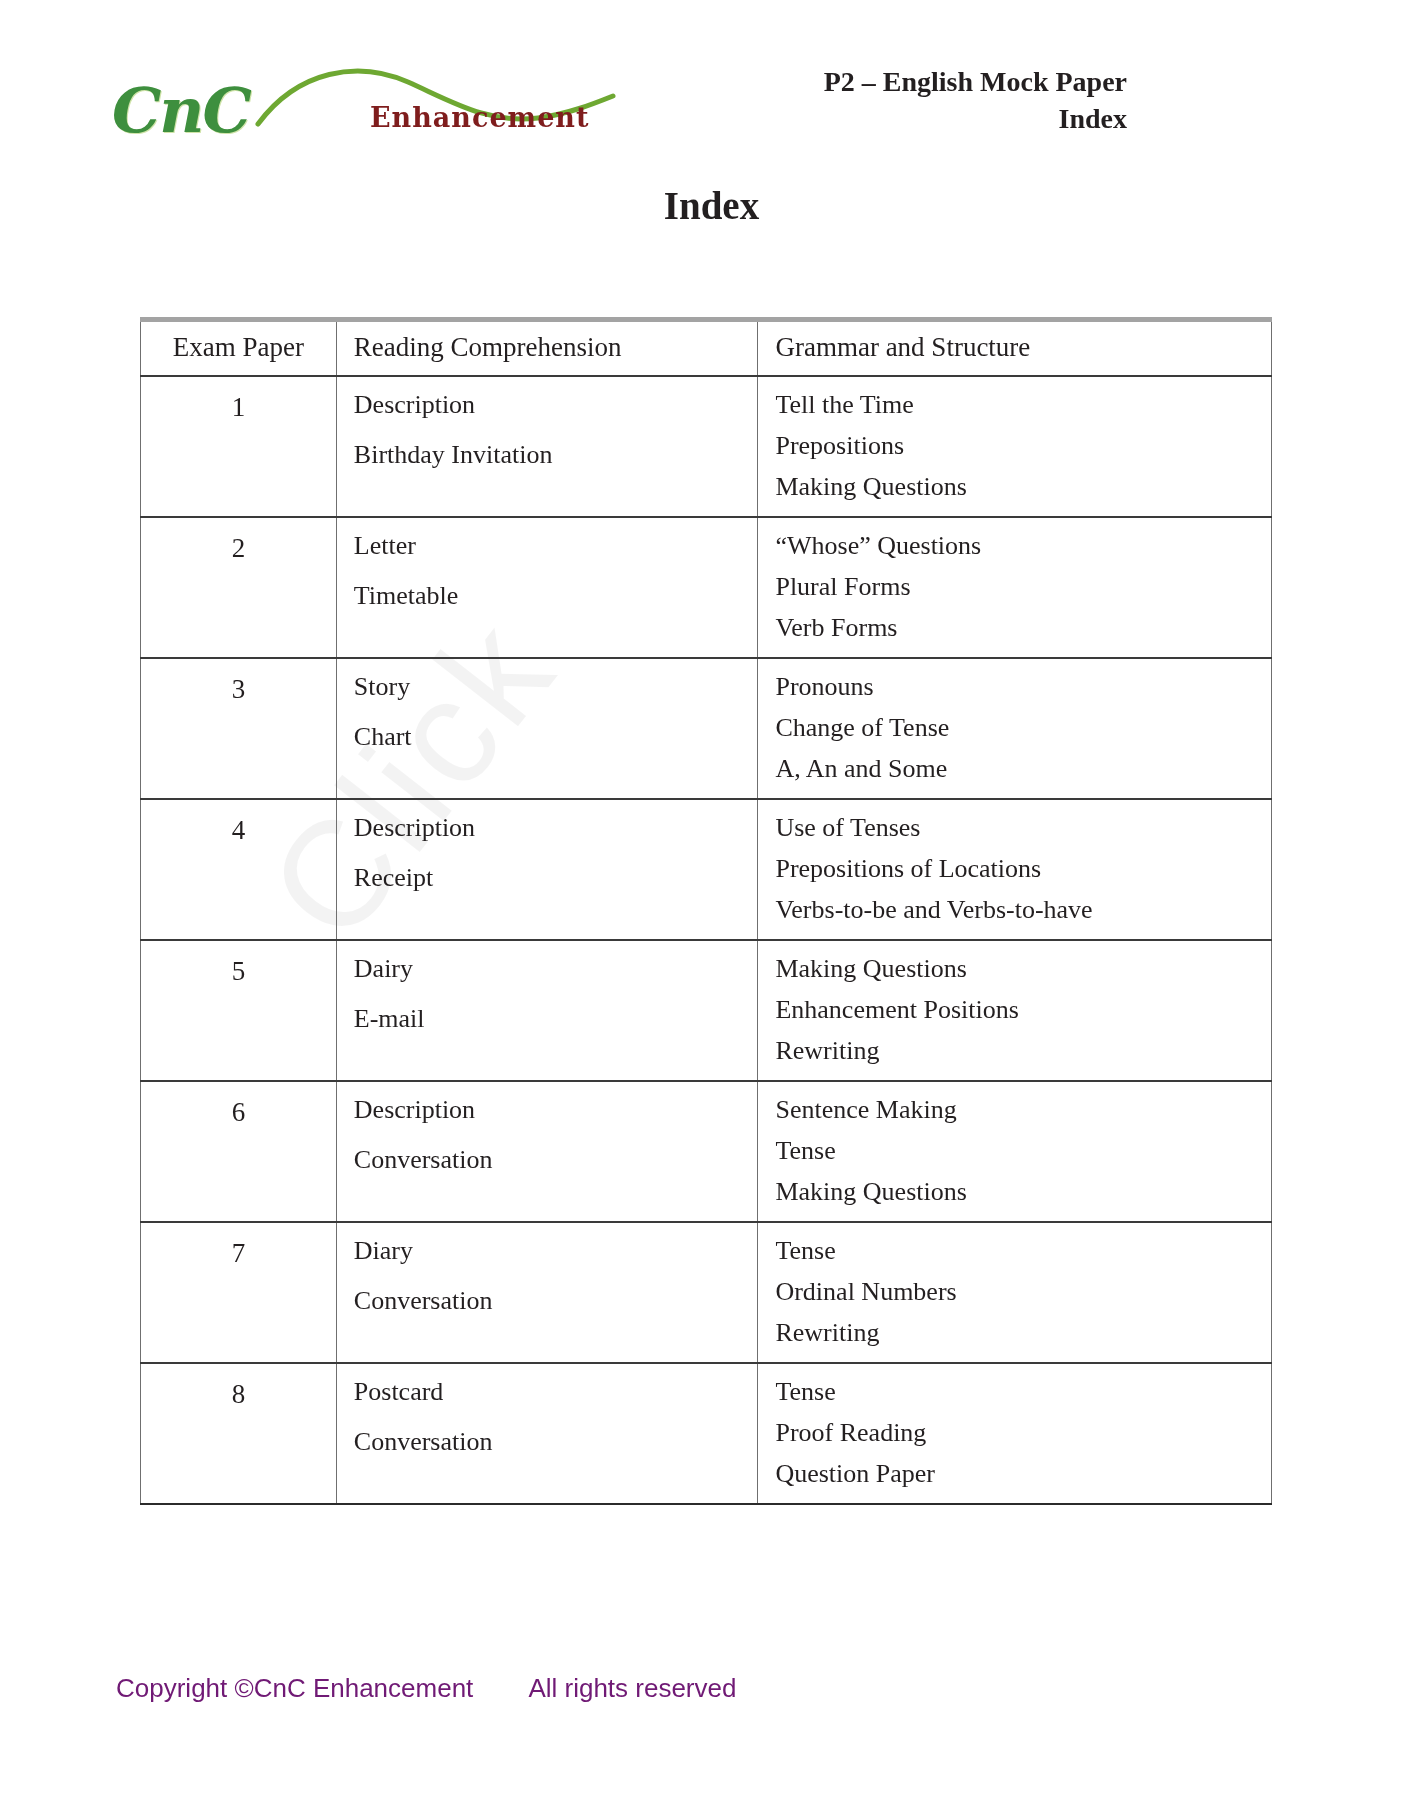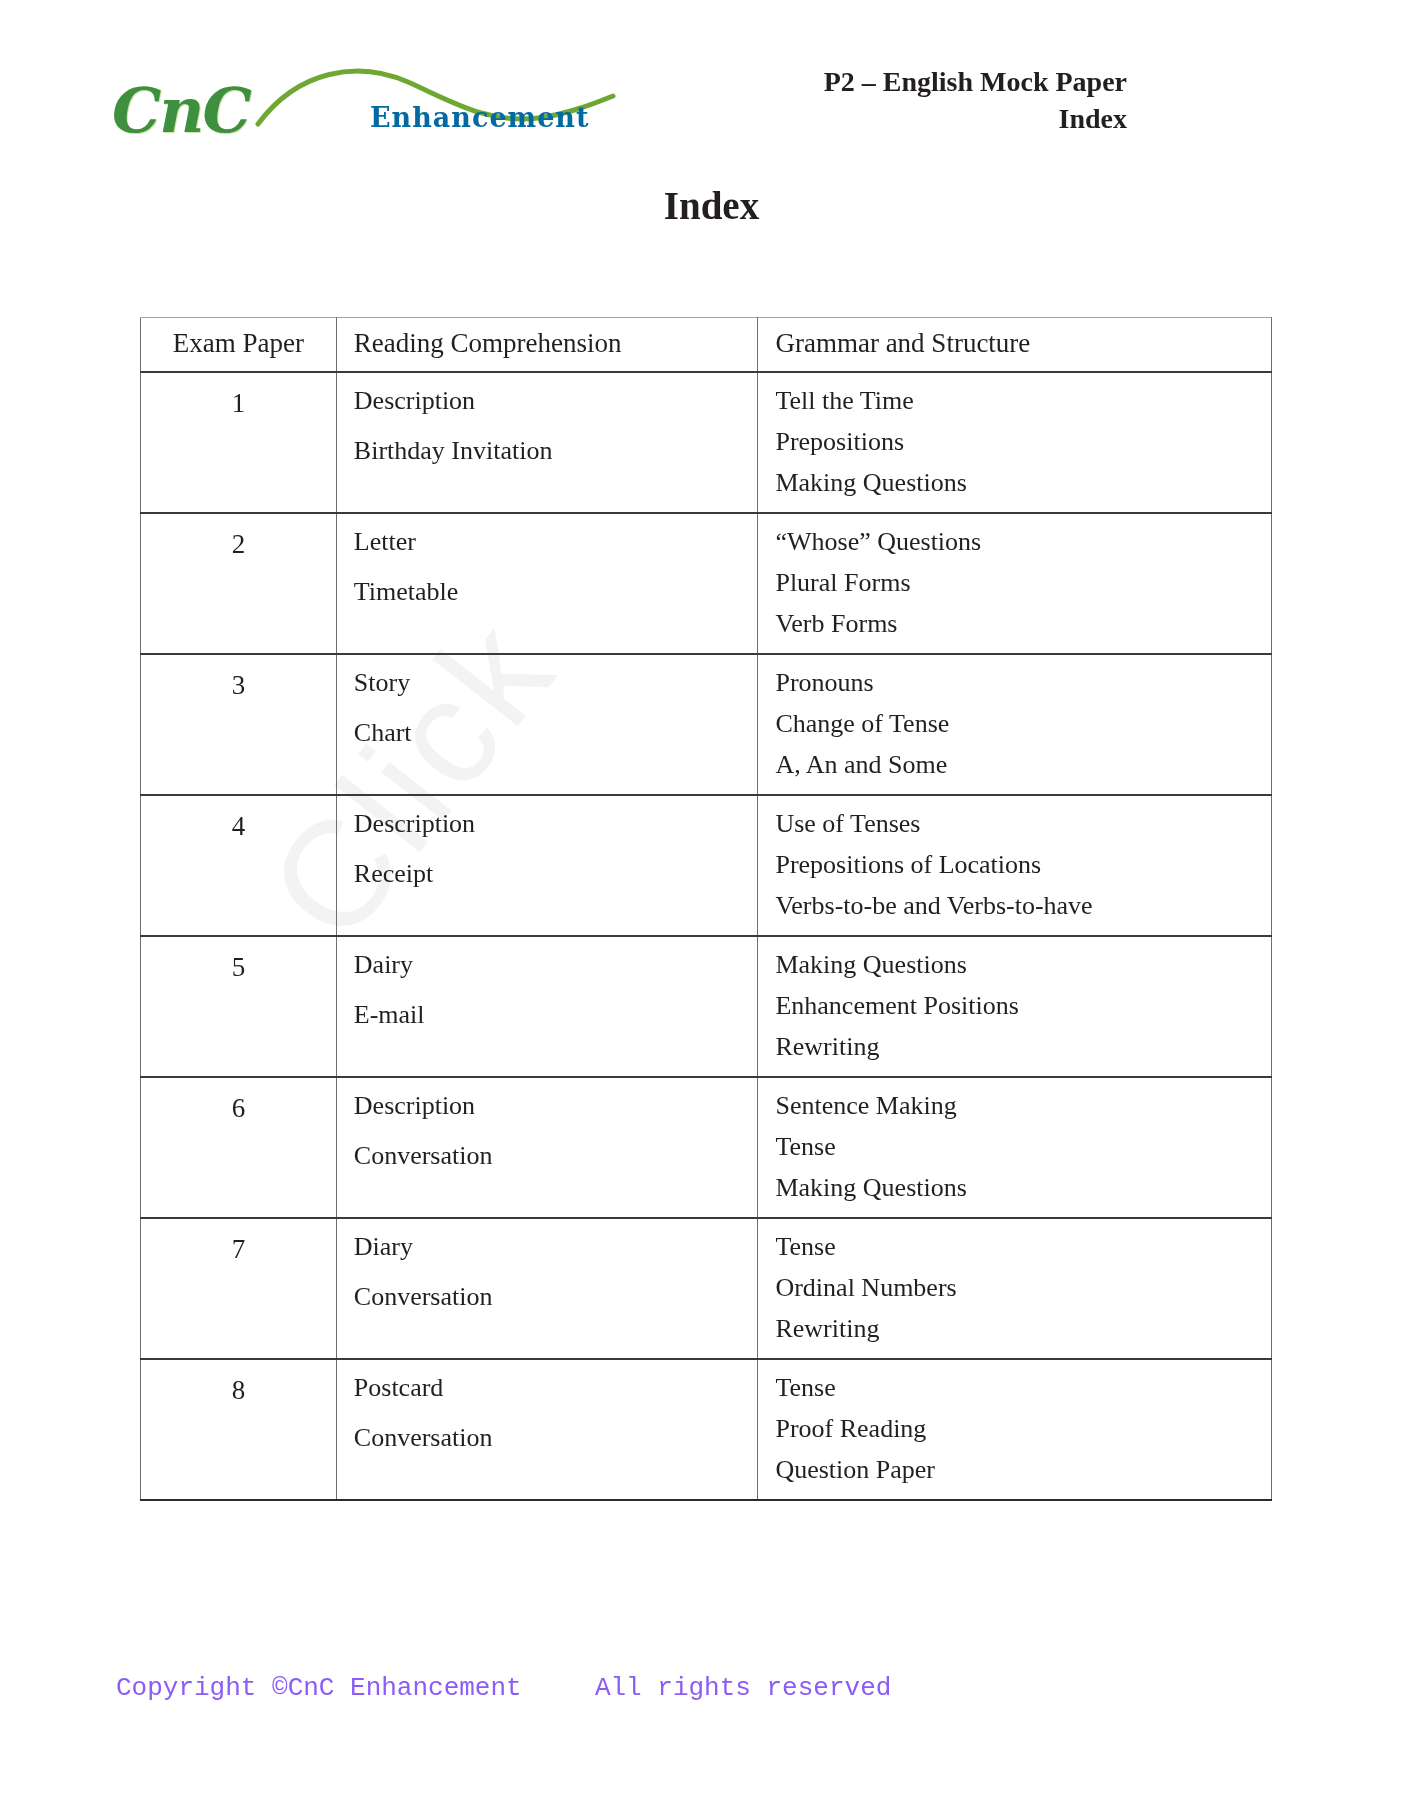--- a/index.html
+++ b/index.html
@@ -49,21 +49,21 @@
     letter-spacing: -2px;
     text-shadow: 1px 1px 0 #cfe3a8;
   }
   .logo-enh {
     position: absolute;
     left: 262px;
     top: 50px;
     font-family: "DejaVu Serif", serif;
     font-size: 27px;
     font-weight: bold;
-    color: #0369a1;
+    color: #7f1d1d;
     letter-spacing: 1px;
   }
   .header-title {
     position: absolute;
     right: 296px;
     top: 18px;
     text-align: right;
     font-family: "Liberation Serif", serif;
     font-size: 28px;
     font-weight: bold;
@@ -116,21 +116,21 @@
   }
   .index-table td, .index-table th {
     border: 1px solid #6f6f6f;
     border-top-color: #3a3a3a;
     border-bottom-color: #3a3a3a;
     vertical-align: top;
     padding: 0;
     background: transparent;
   }
   .index-table thead th {
-    border-top: 1px solid #a3a3a3;
+    border-top: 5px solid #a3a3a3;
     border-bottom: 1px solid #6f6f6f;
   }
   .index-table tbody tr td {
     border-top: 2px solid #3a3a3a;
   }
   .index-table tbody tr:last-child td {
     border-bottom: 2px solid #2b2b2b;
   }
   .col-exam  { width: 196px; }
   .col-read  { width: 422px; }
@@ -172,23 +172,23 @@
   .list-read li { margin-bottom: 24px; }
   .list-read li:last-child { margin-bottom: 0; }
   .list-gram li { margin-bottom: 15px; }
   .list-gram li:last-child { margin-bottom: 0; }
 
   
   .footer {
     position: absolute;
     left: 116px;
     top: 1673px;
-    font-family: Liberation Mono, monospace;
+    font-family: Liberation Sans, sans-serif;
     font-size: 26px;
-    color: #8b5cf6;
+    color: #701a75;
     white-space: nowrap;
   }
   .footer .gap { display: inline-block; width: 42px; }
 </style>
 </head>
 <body>
 
 <div class="page">
 
   <div class="header">

